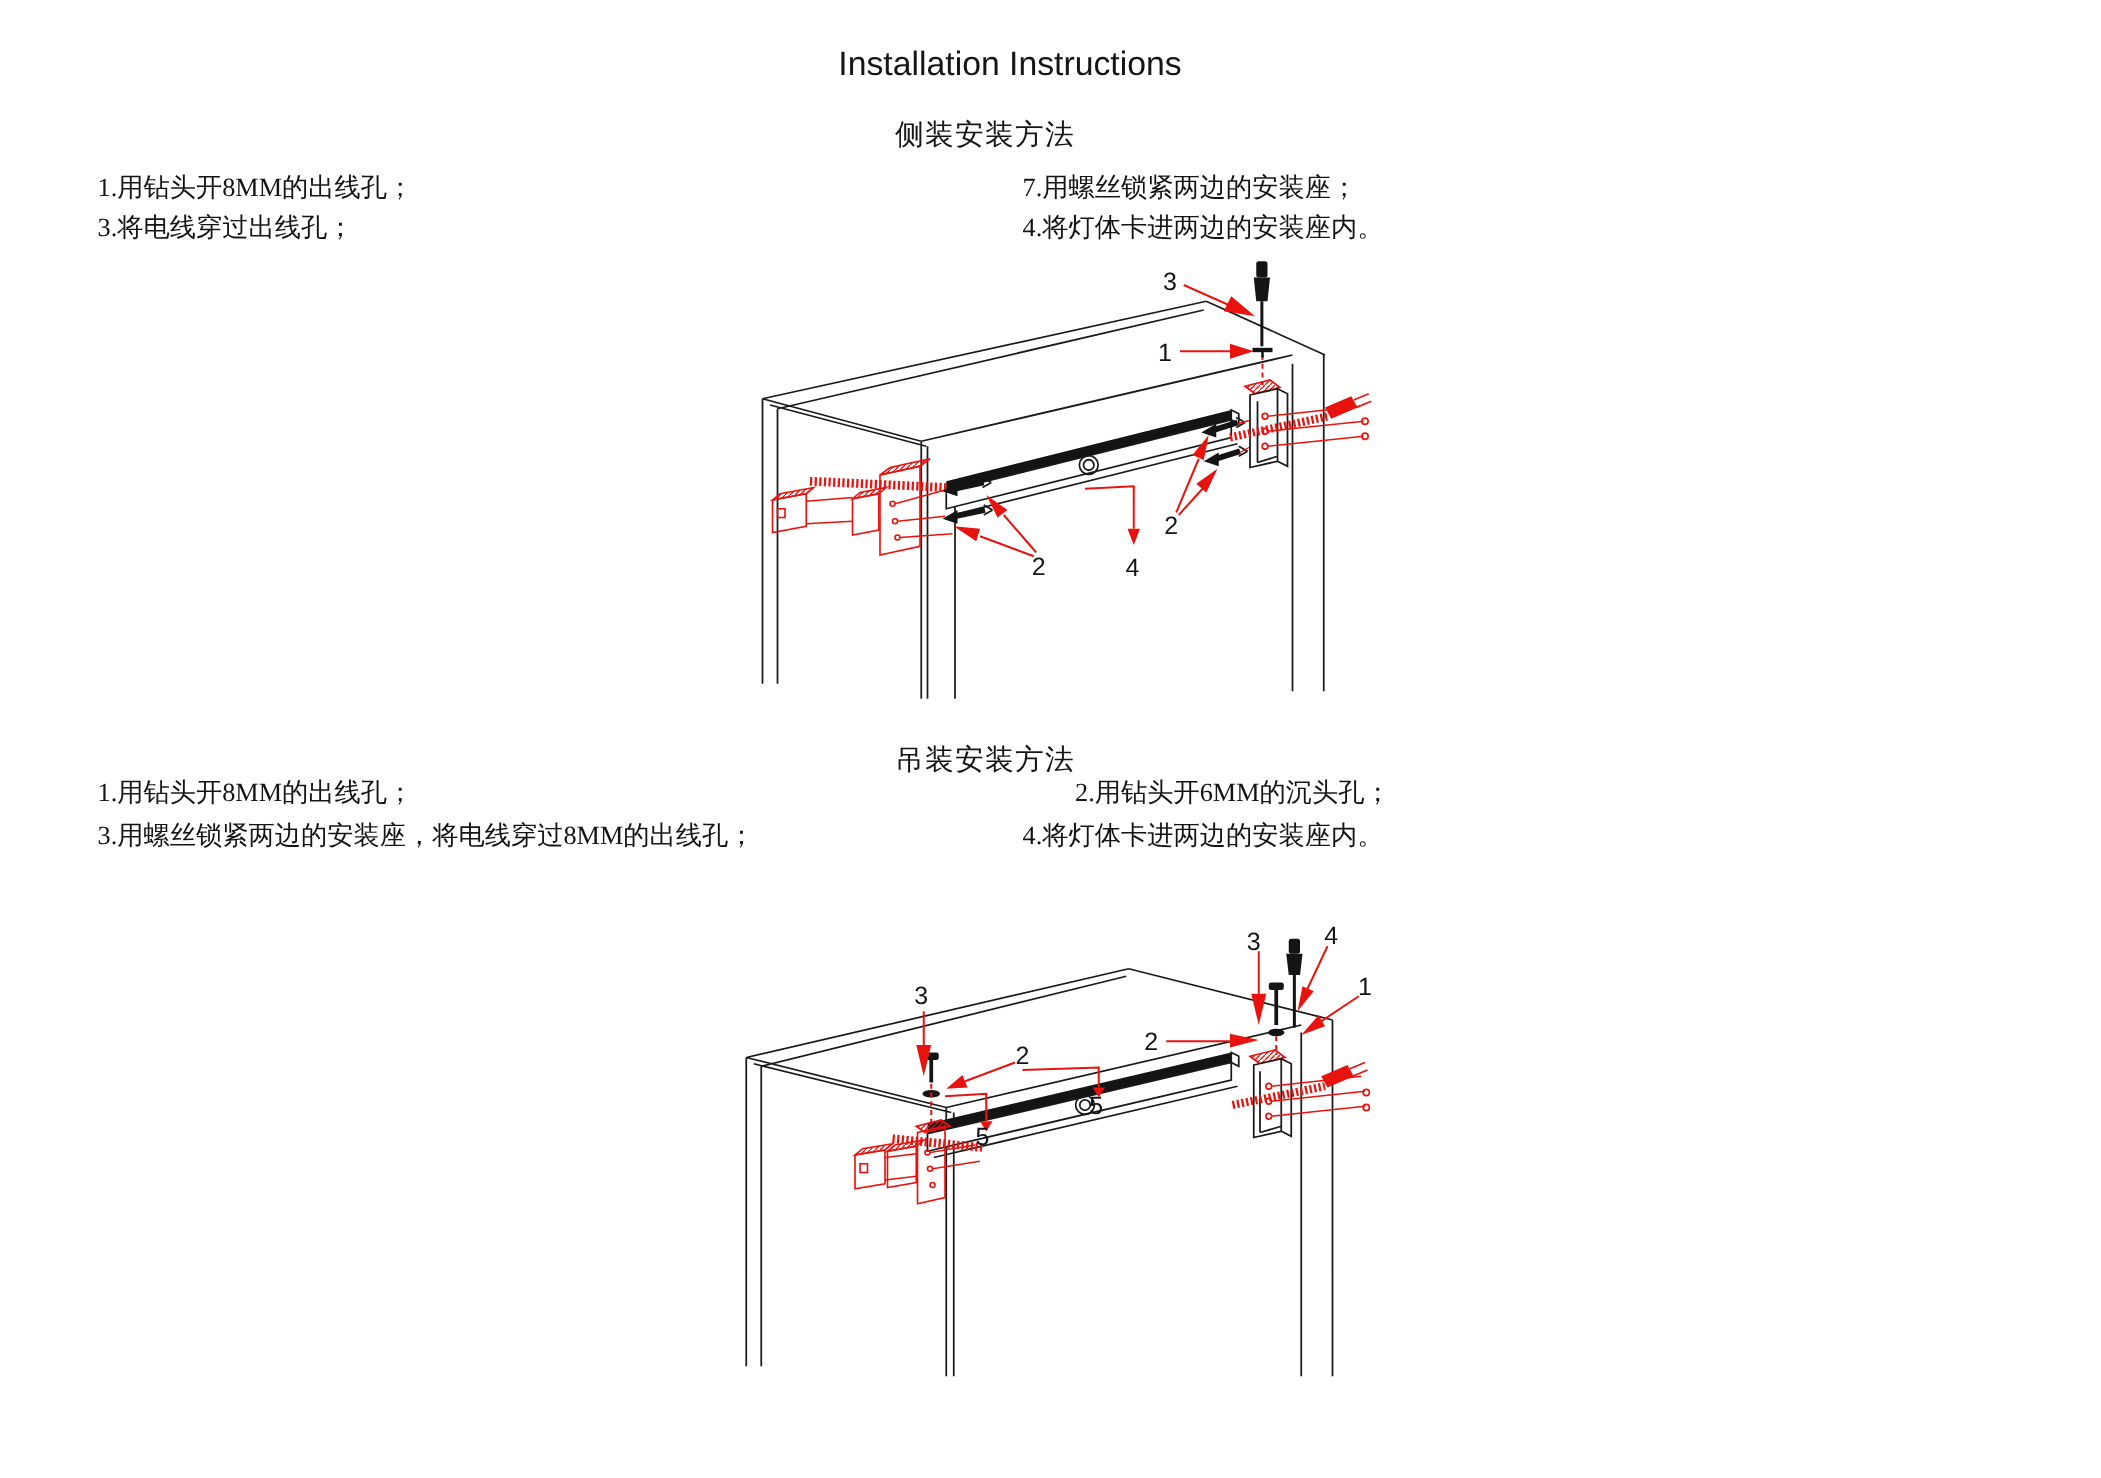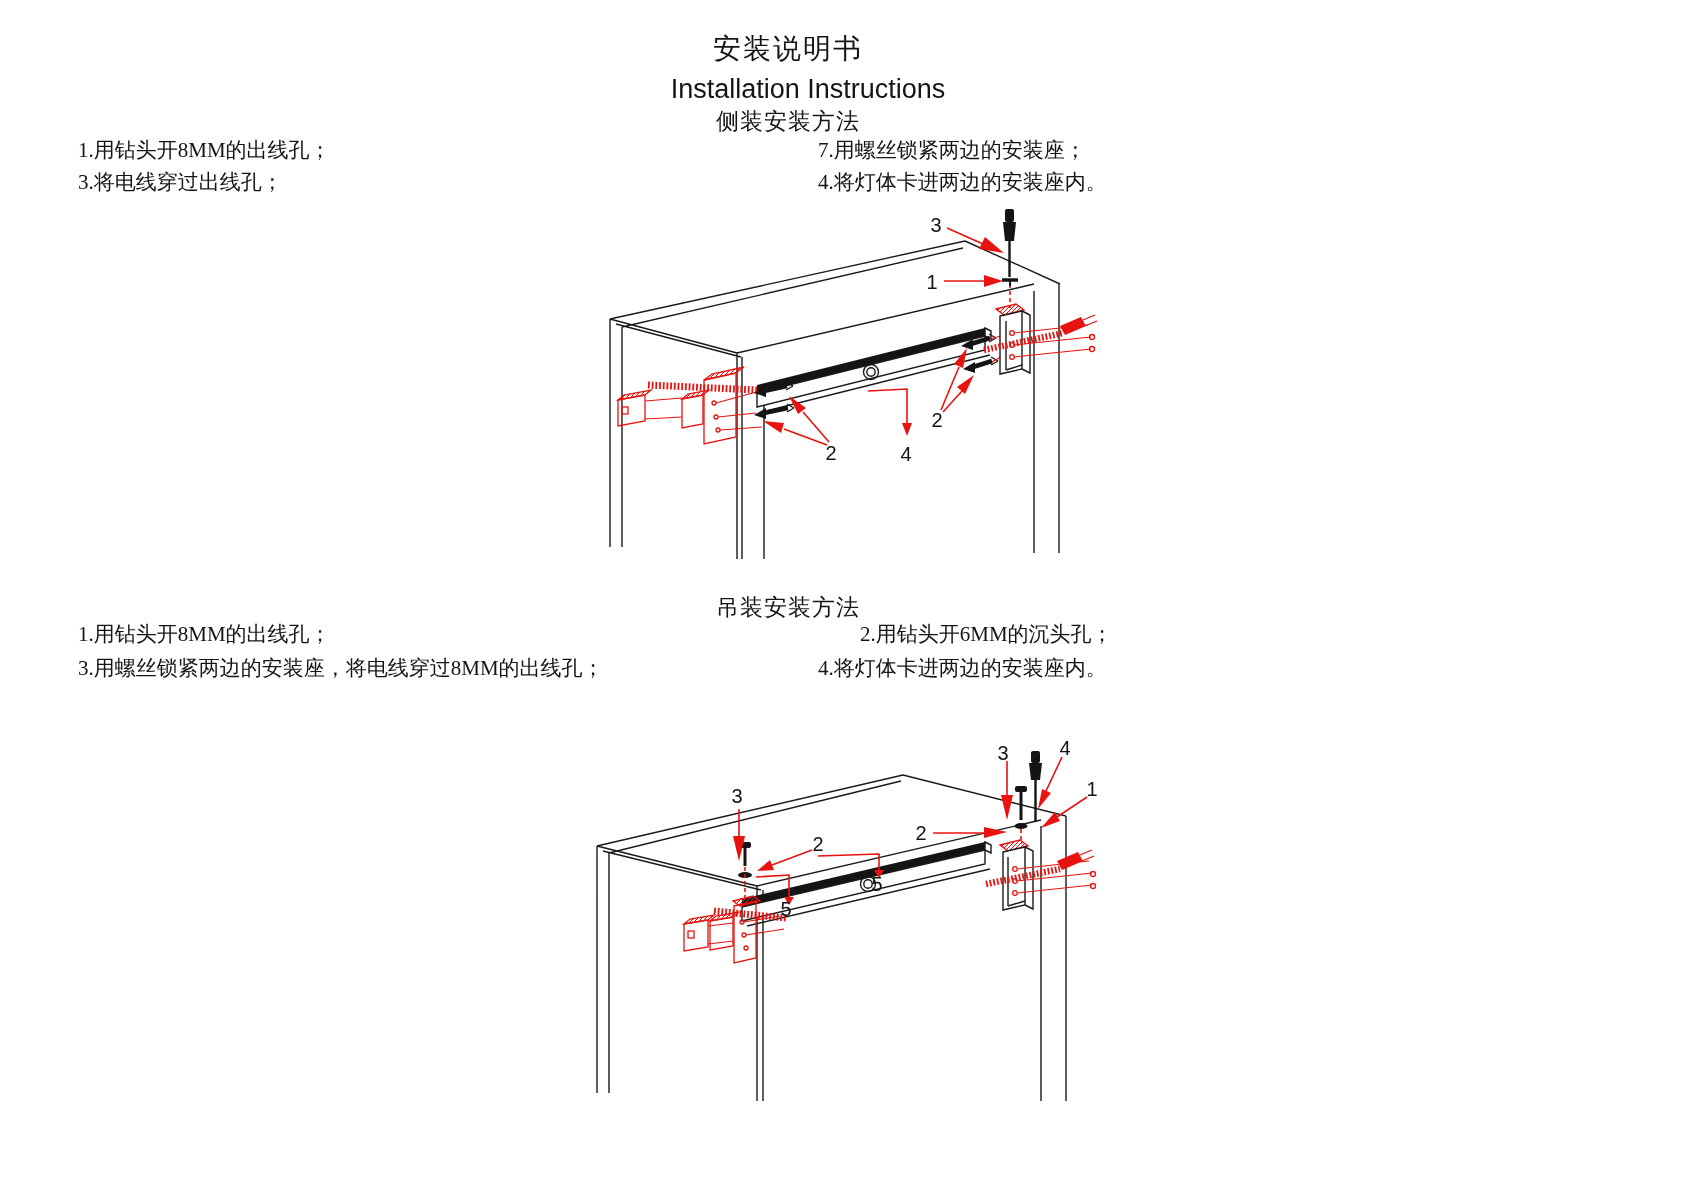--- a/index.html
+++ b/index.html
@@ -26,25 +26,24 @@
   .rdash{stroke:var(--red);stroke-width:1.6;stroke-dasharray:4 3;fill:none;}
   .lead{stroke:var(--red);stroke-width:1.1;fill:none;}
   .aline{stroke:var(--red);stroke-width:1.6;fill:none;}
 </style>
 </head>
 <body>
 
 <div class="page">
 
   <div class="center-col" style="top:30px;">
-    <div class="title-zh">安装说明书</div>
     <div class="title-en">Installation Instructions</div>
   </div>
 
-  <div class="center-col" style="top:106px;">
+  <div class="center-col" style="top:92px;">
     <h2 class="section-heading">侧装安装方法</h2>
   </div>
   <div class="step" style="left:78px;top:136px;">1.用钻头开8MM的出线孔；</div>
   <div class="step" style="left:78px;top:168px;">3.将电线穿过出线孔；</div>
   <div class="step" style="left:818px;top:136px;">7.用螺丝锁紧两边的安装座；</div>
   <div class="step" style="left:818px;top:168px;">4.将灯体卡进两边的安装座内。</div>
 
   <svg style="left:540px;top:195px;" width="580" height="375" viewBox="540 195 580 375">
     <defs>
       <pattern id="h1" patternUnits="userSpaceOnUse" width="4" height="4">

